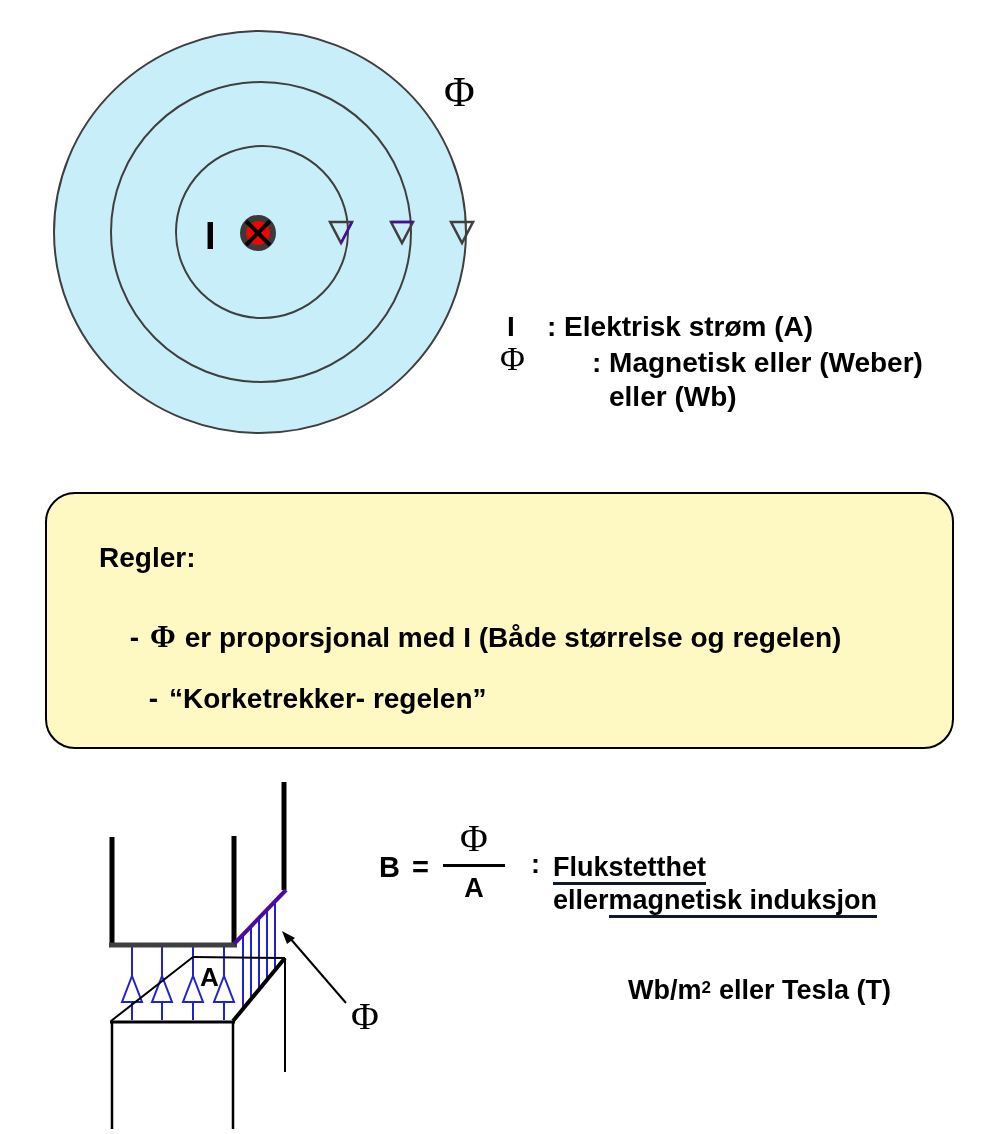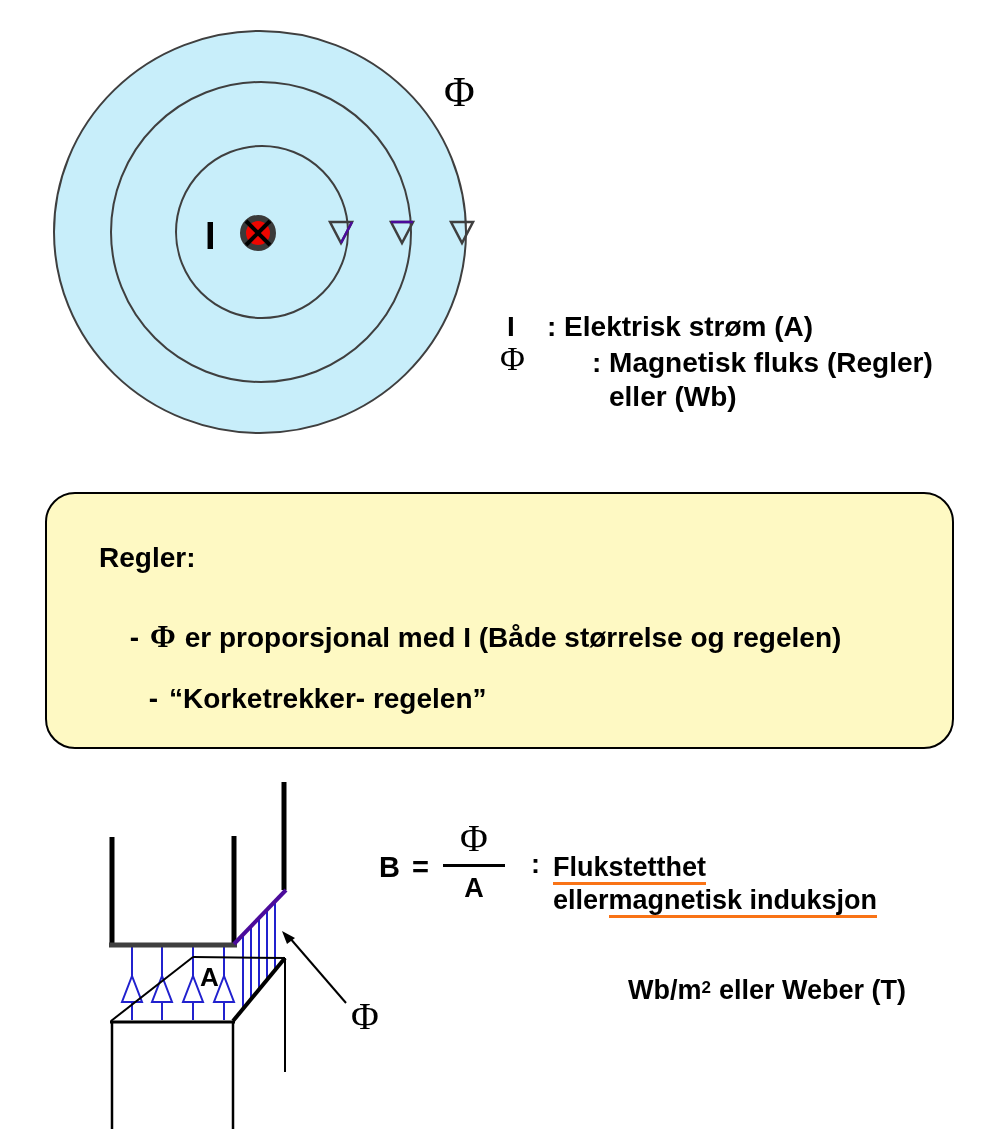--- a/index.html
+++ b/index.html
@@ -31,21 +31,21 @@
   .ri2 { left:55px; top:157px; }
   .ri3 { left:37px; top:199px; }
   
   .f-lhs   { left:379px; top:851px; font-size:29px; letter-spacing:2px; }
   .frac    { left:443px; top:820px; width:62px; display:flex; flex-direction:column; align-items:center; }
   .f-num   { font-family:"Liberation Serif", serif; font-size:38px; line-height:36px; }
   .f-bar   { width:62px; height:3px; background:#000; margin-top:8px; }
   .f-den   { font-size:27px; font-weight:bold; margin-top:6px; }
   .f-colon { left:531px; top:849px; font-size:27px; }
   .defs    { left:553px; top:852px; font-size:27px; line-height:30px; }
-  .u { display:inline-block; border-bottom:3px solid #f97316; padding-bottom:0px; }
+  .u { display:inline-block; border-bottom:3px solid #0f172a; padding-bottom:0px; }
   .sp { }
   .units { left:628px; top:975px; font-size:27px; }
   .units sup { font-size:17px; vertical-align:6px; }
   .units .rest { margin-left:8px; }
 </style>
 </head>
 <body>
 
 <div class="page">
 
@@ -71,21 +71,21 @@
     </g>
 
     <text x="205" y="249" font-family="Liberation Sans, sans-serif" font-weight="bold" font-size="38">I</text>
     <text x="444" y="106" font-family="Liberation Serif, serif" font-size="42">Φ</text>
   </svg>
 
   <div>
     <span class="abs goth leg1">I</span>
     <span class="abs goth leg1-colon legend-line">: Elektrisk strøm (A)</span>
     <span class="abs serif-phi leg2-phi">Φ</span>
-    <span class="abs goth leg2-text legend-line">: Magnetisk fluks (Regler)</span>
+    <span class="abs goth leg2-text legend-line">: Magnetisk eller (Weber)</span>
     <span class="abs goth leg3-text legend-line">eller (Wb)</span>
   </div>
 
   <div class="abs rules-box">
     <span class="abs goth rules-title">Regler:</span>
     <div class="abs goth rule-item ri1">
       <span class="rule-dash">-</span><span class="rule-sym">Φ</span><span>er proporsjonal med I (Både størrelse og regelen)</span>
     </div>
     <div class="abs goth rule-item ri2">
       <span class="rule-dash">-</span><span>“Korketrekker- regelen”</span>
@@ -152,17 +152,17 @@
       <span class="f-den">A</span>
     </div>
     <span class="abs goth f-colon">:</span>
 
     <div class="abs goth defs">
       <div><span class="u">Flukstetthet</span></div>
       <div><span>eller</span><span class="u sp">magnetisk induksjon</span></div>
     </div>
 
     <div class="abs goth units">
-      <span>Wb/m</span><sup>2</sup><span class="rest">eller Weber (T)</span>
+      <span>Wb/m</span><sup>2</sup><span class="rest">eller Tesla (T)</span>
     </div>
   </div>
 
 </div>
 
 </body></html>

